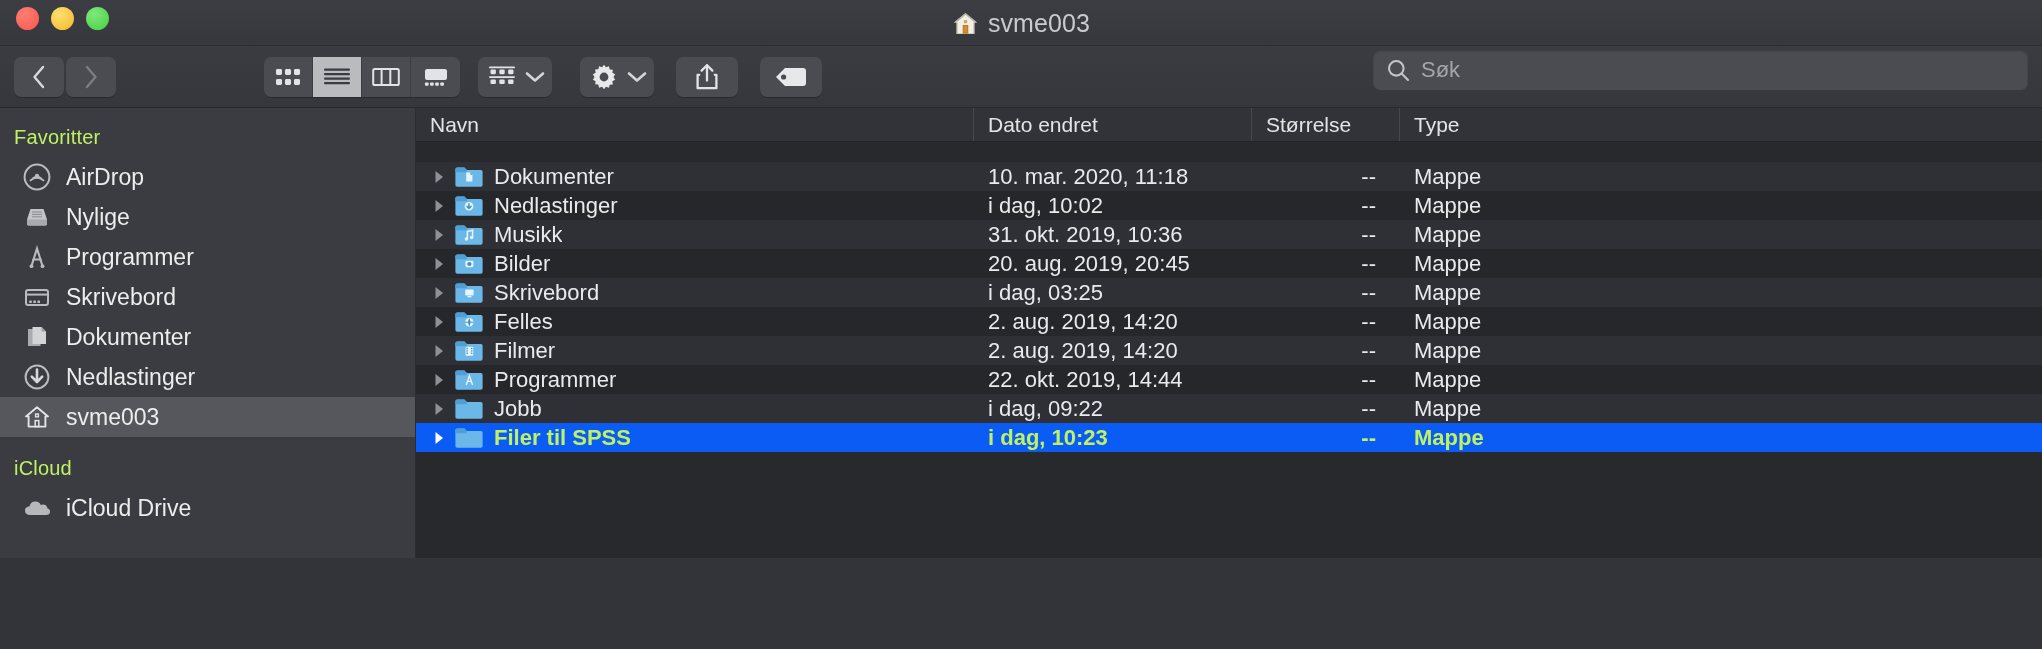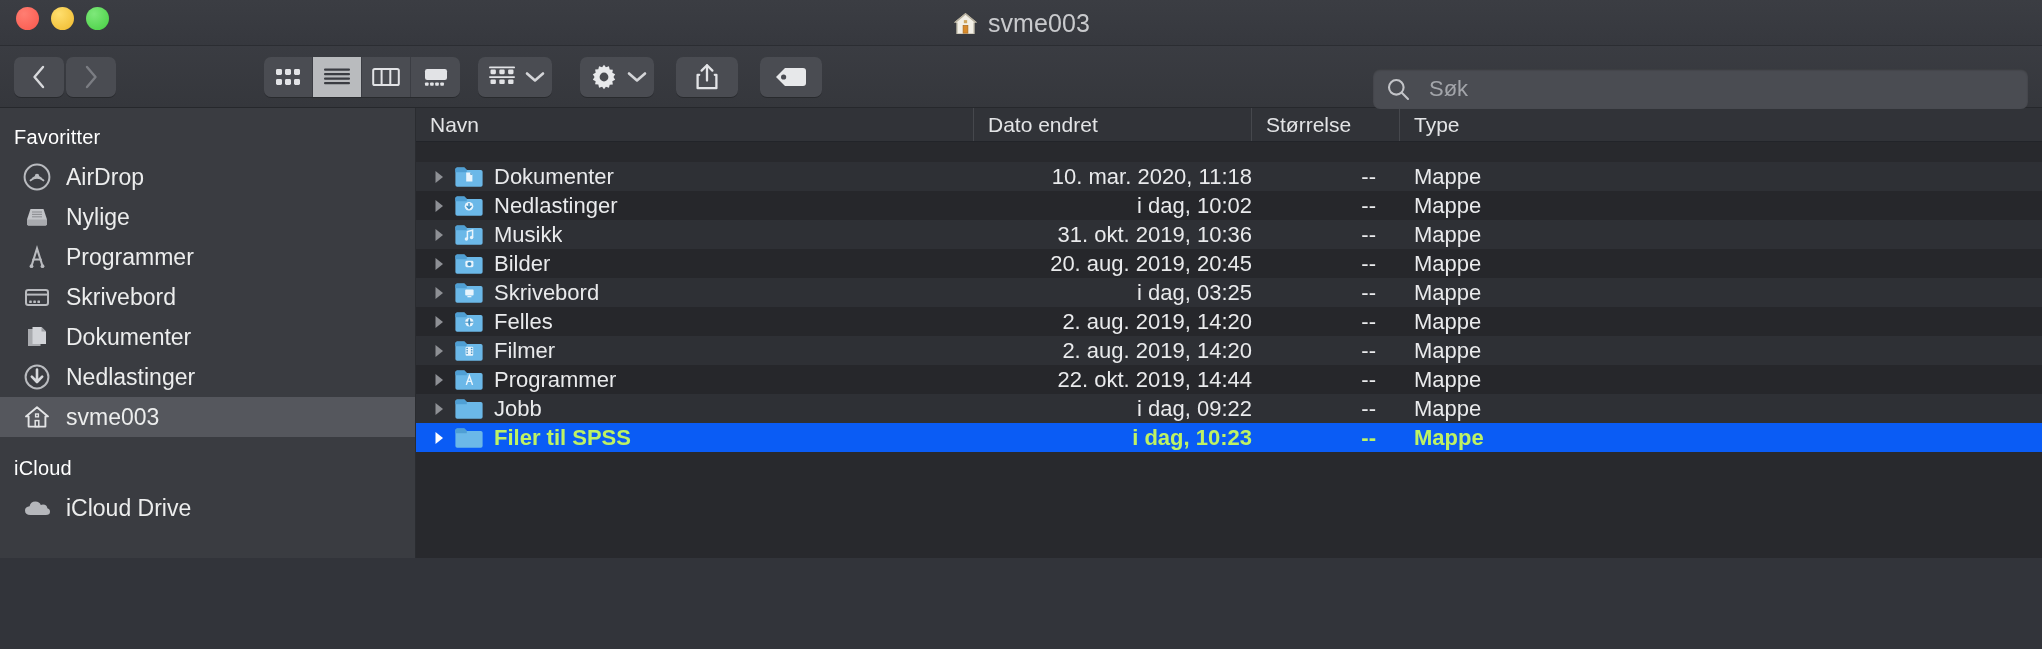--- a/index.html
+++ b/index.html
@@ -80,41 +80,41 @@
   }
   .chev { color: #d4d5d8; }
 
   .spacer-a { width: 148px; }
   .spacer-b { width: 18px; }
   .spacer-c { width: 28px; }
   .spacer-d { width: 22px; }
   .spacer-e { width: 22px; }
 
   .search-field {
-    position: absolute; right: 14px; top: 23px;
+    position: absolute; right: 14px; top: 4px;
     width: 655px; height: 40px;
     background: #4a4c52; border-radius: 7px;
-    display: flex; align-items: center; padding: 0 10px 0 13px; gap: 18px;
+    display: flex; align-items: center; padding: 0 10px 0 13px; gap: 10px;
     box-shadow: inset 0 1px 2px rgba(0,0,0,.25);
   }
   .search-ph { color: #a3a5aa; font-size: 22px; }
 
   
   .body { flex: 1 1 auto; display: flex; min-height: 0; }
 
   
   .sidebar {
     width: 416px; flex: 0 0 416px;
     background: #3a3c41;
     border-right: 1px solid #2a2c30;
     padding-top: 12px;
     overflow: hidden;
   }
   .sb-header {
-    color: #ffffff; font-size: 20px; font-weight: 400;
+    color: #bef264; font-size: 20px; font-weight: 400;
     padding: 6px 0 8px 14px; letter-spacing: .2px;
   }
   .sb-item {
     display: flex; align-items: center; gap: 14px;
     height: 40px; padding-left: 22px; cursor: default;
     color: #eceded; font-size: 23px;
   }
   .sb-item.selected { background: #55575d; }
   .sb-icon { width: 30px; height: 30px; flex: 0 0 30px; display: flex; align-items: center; justify-content: center; }
   .sb-gap { height: 14px; }
@@ -137,21 +137,21 @@
   .rows { flex: 1 1 auto; overflow: hidden; }
   .row {
     display: flex; align-items: center; height: 29px;
     font-size: 22px; color: #e9eaec; cursor: default;
   }
   .row.odd  { background: #2e3035; }
   .row.even { background: #26272b; }
   .row.selected { background: #0a5cf5; color: #bef264; font-weight: bold; }
 
   .c-name { flex: 0 0 558px; display: flex; align-items: center; min-width: 0; }
-  .c-date { flex: 0 0 278px; padding-left: 14px; white-space: nowrap; text-align: right; }
+  .c-date { flex: 0 0 278px; padding-left: 14px; white-space: nowrap; }
   .c-size { flex: 0 0 148px; text-align: right; padding-right: 24px; }
   .c-type { flex: 1 1 auto; padding-left: 14px; }
 
   .twisty { width: 30px; flex: 0 0 30px; display: flex; align-items: center; justify-content: center; margin-left: 8px; }
   .twisty svg { color: #8e9095; }
   .row.selected .twisty svg { color: #ffffff; }
   .folder-ico { width: 30px; height: 26px; flex: 0 0 30px; margin-right: 10px; display: block; }
   .nm { white-space: nowrap; overflow: hidden; text-overflow: ellipsis; }
 </style>
 </head>

